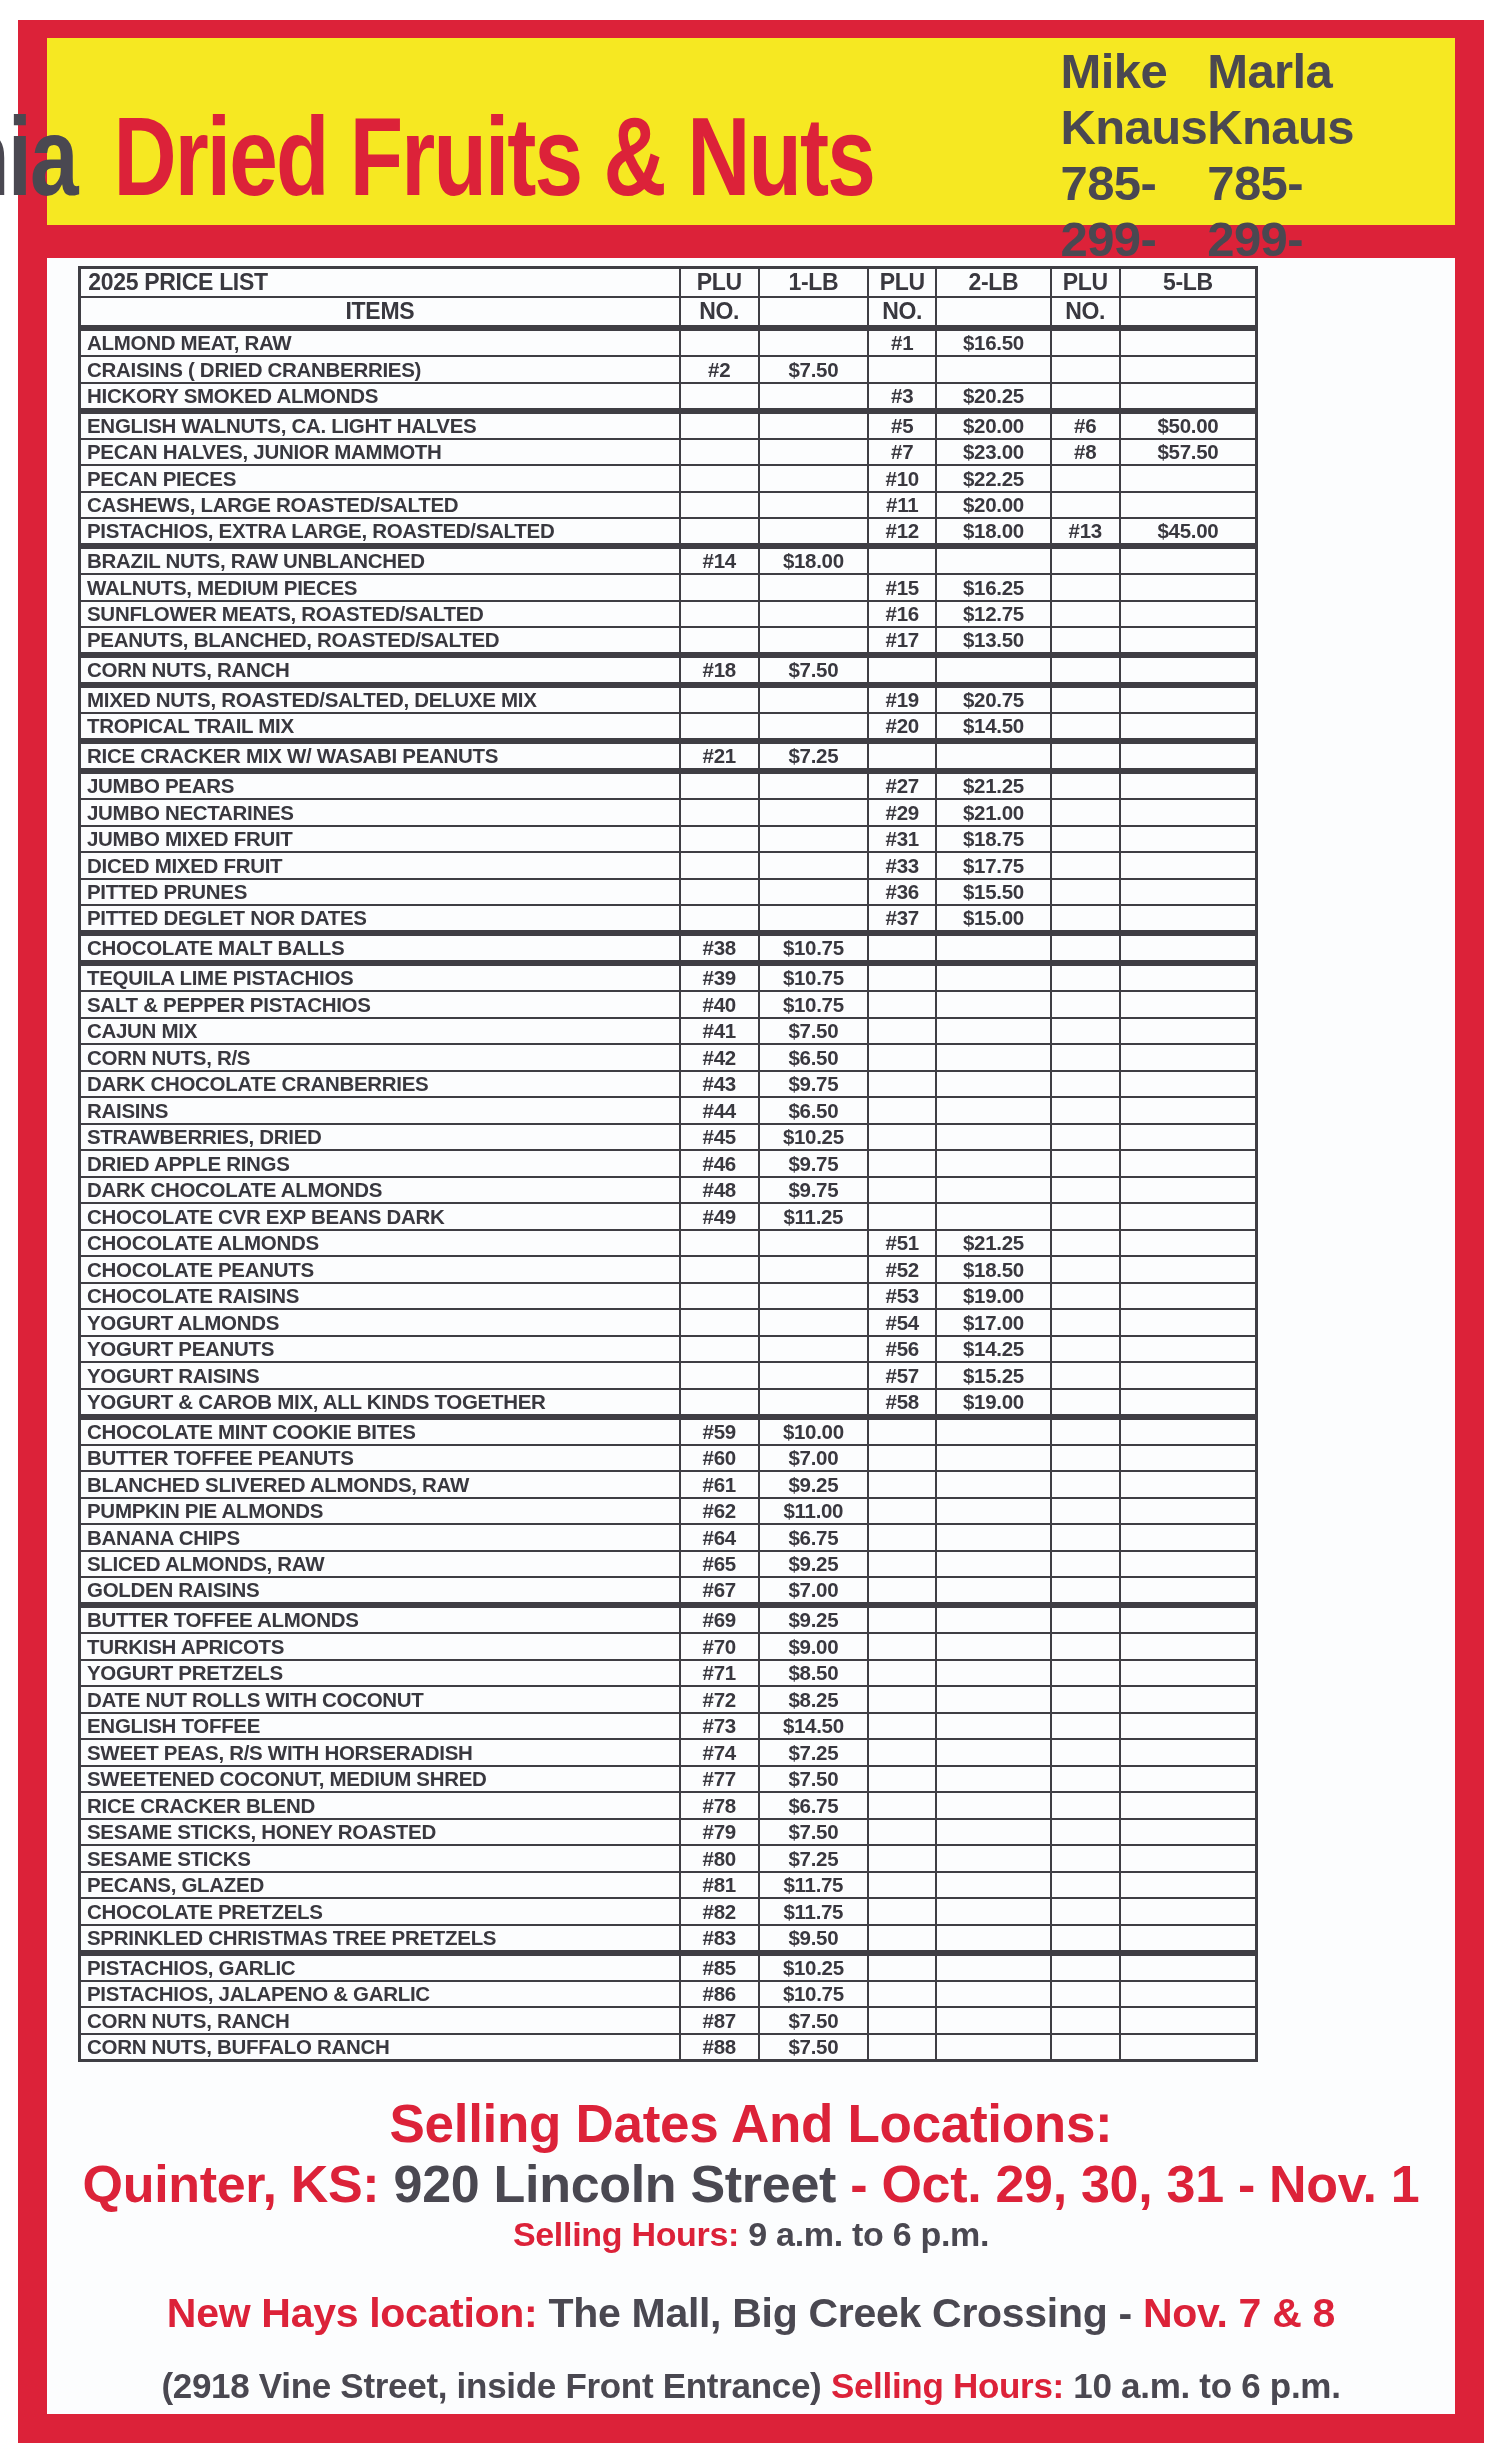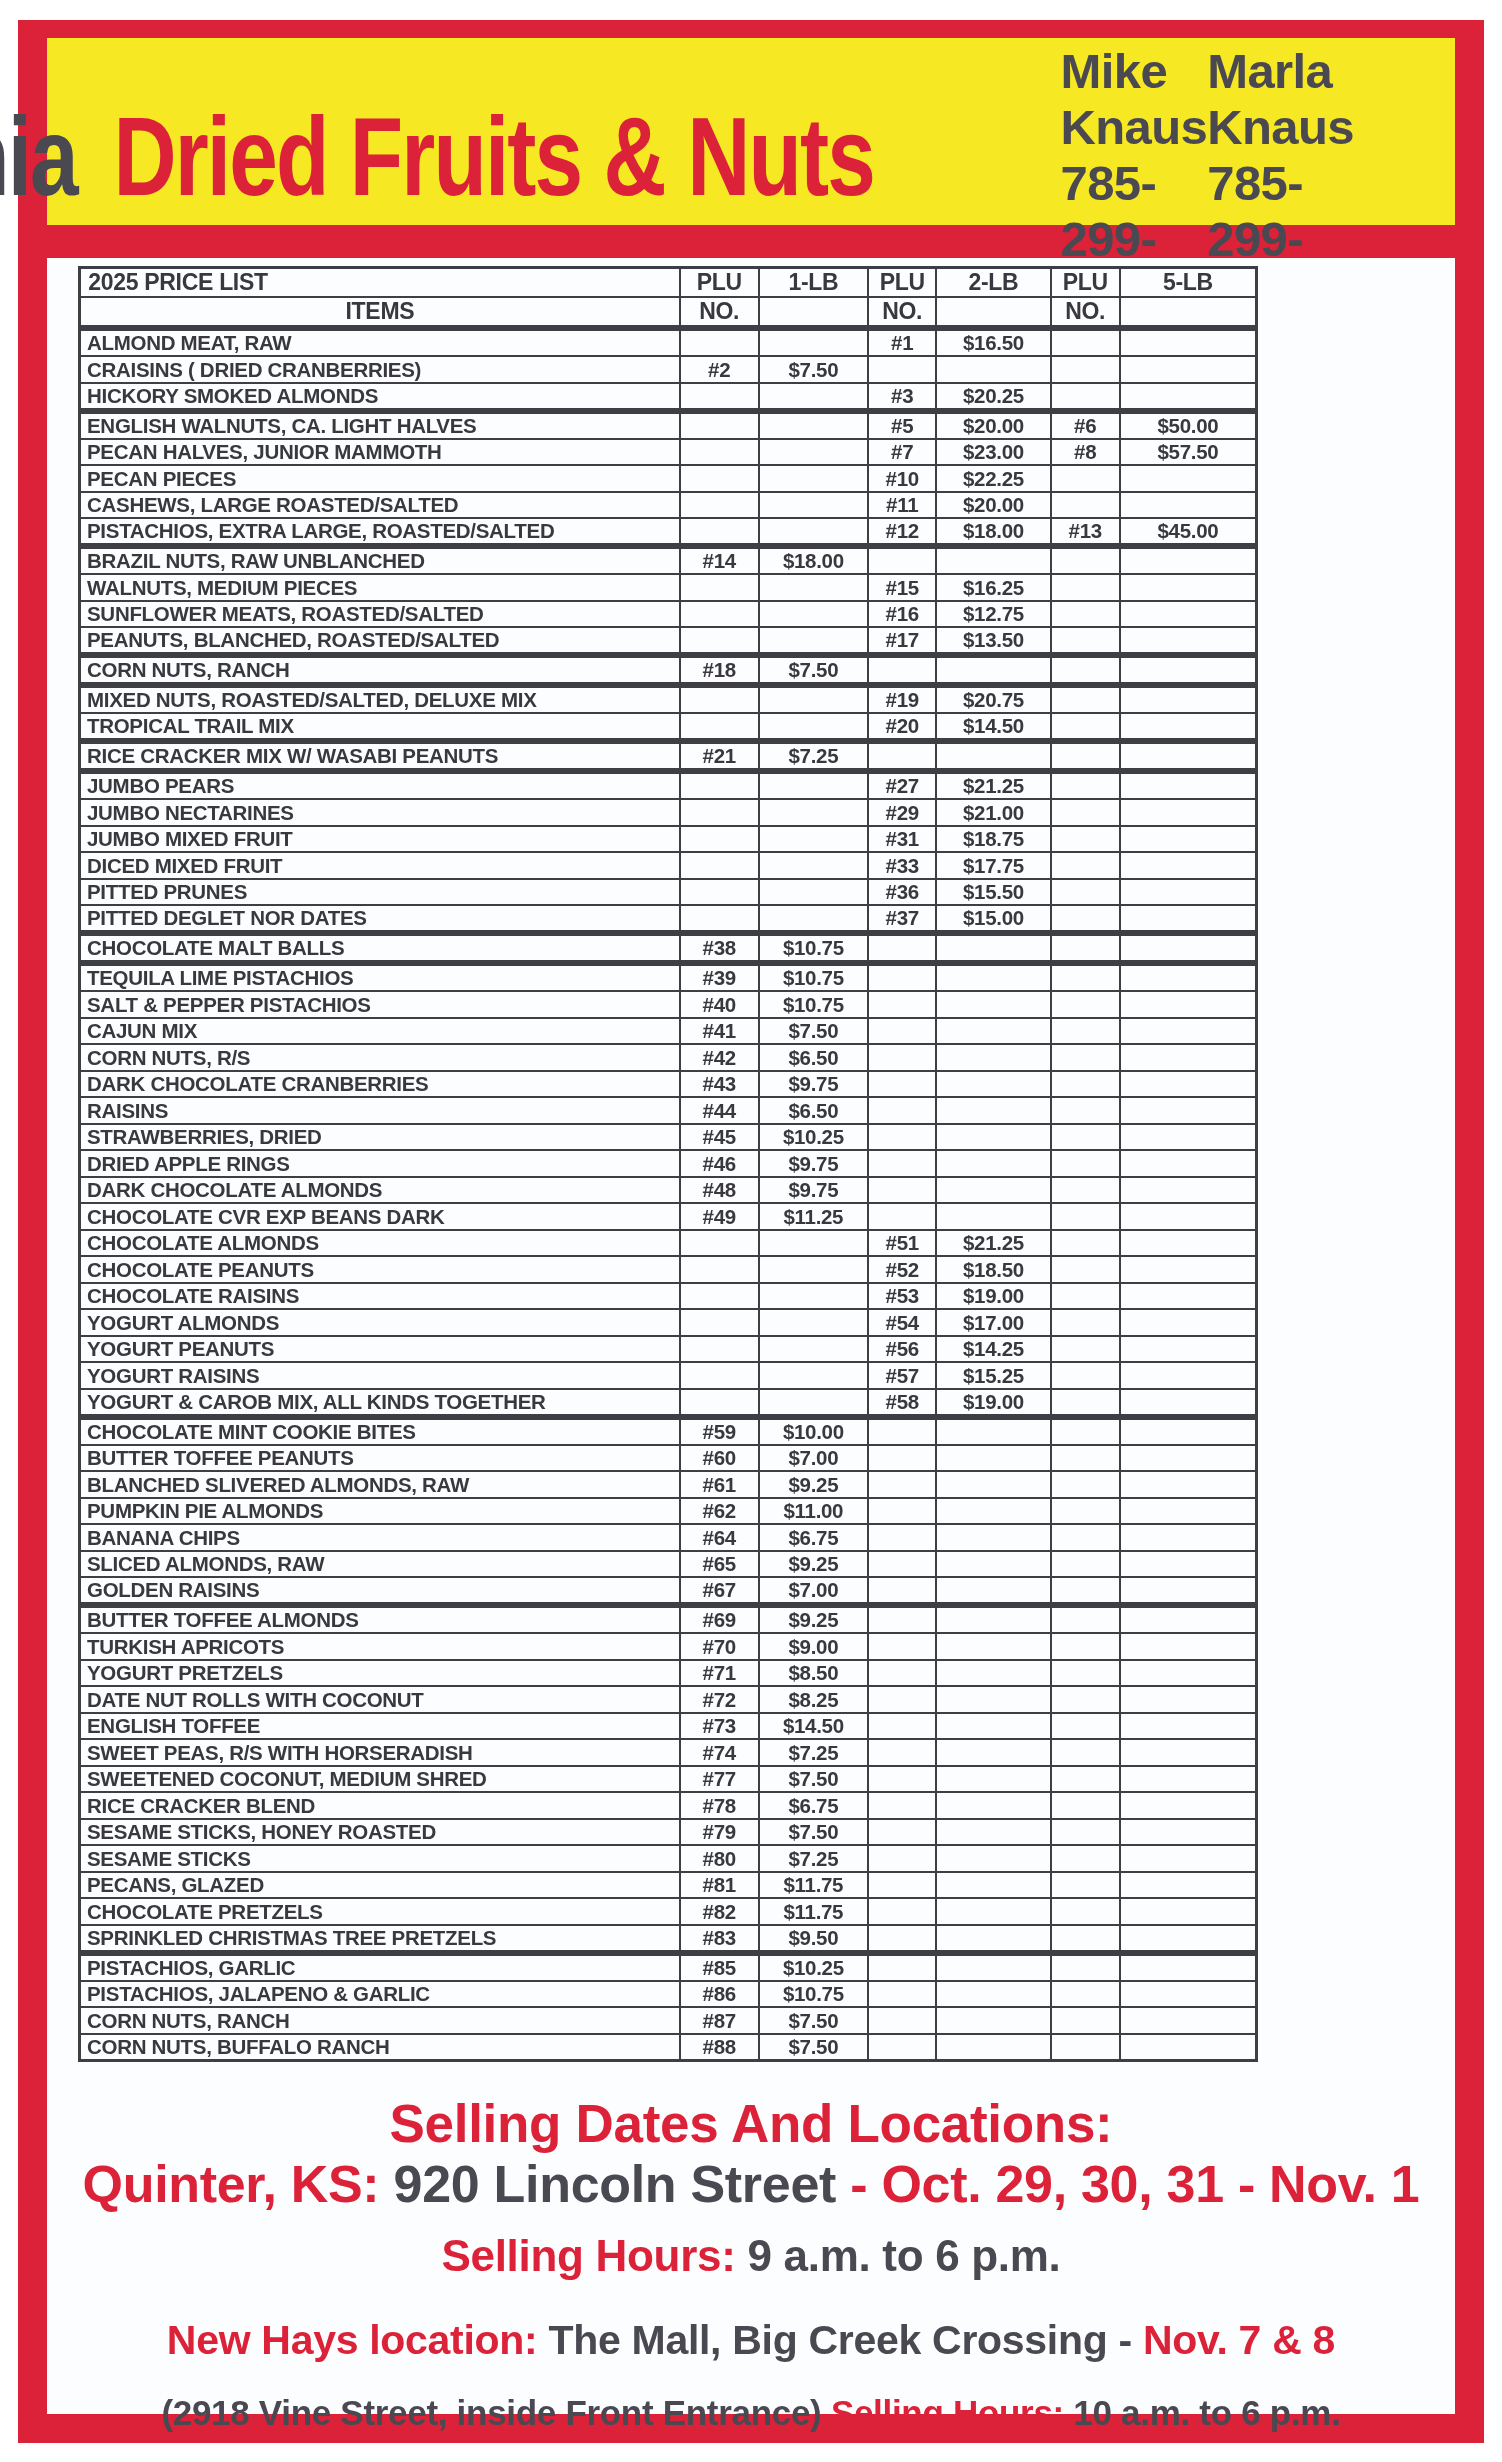--- a/index.html
+++ b/index.html
@@ -52,21 +52,21 @@
   thead tr.sub th{border-bottom-width:6px;}
   tbody td{height:26.5px;padding:0;color:var(--ink);}
   td.c-item{font-size:20.5px;text-align:left;padding-left:6px;letter-spacing:-0.3px;white-space:nowrap;overflow:hidden;}
   td.c-plu,td.c-price{font-size:20.5px;text-align:center;letter-spacing:-0.3px;}
   tr.group-end td{border-bottom-width:6px;}
 
   
   .selling{text-align:center;letter-spacing:-0.3px;}
   .s-title{margin-top:31px;font-size:53px;color:var(--red);}
   .s-quinter{font-size:52px;}
-  .s-hours1{margin-top:17px;font-size:44px;}
+  .s-hours1{margin-top:1px;font-size:34px;}
   .s-hays{margin-top:36px;font-size:41px;}
   .s-hours2{margin-top:29px;font-size:35px;}
   .seg-red{color:var(--red);}
   .seg-dark{color:var(--dark);}
 </style>
 </head>
 <body>
 
 <div class="poster">
   <div class="frame">

